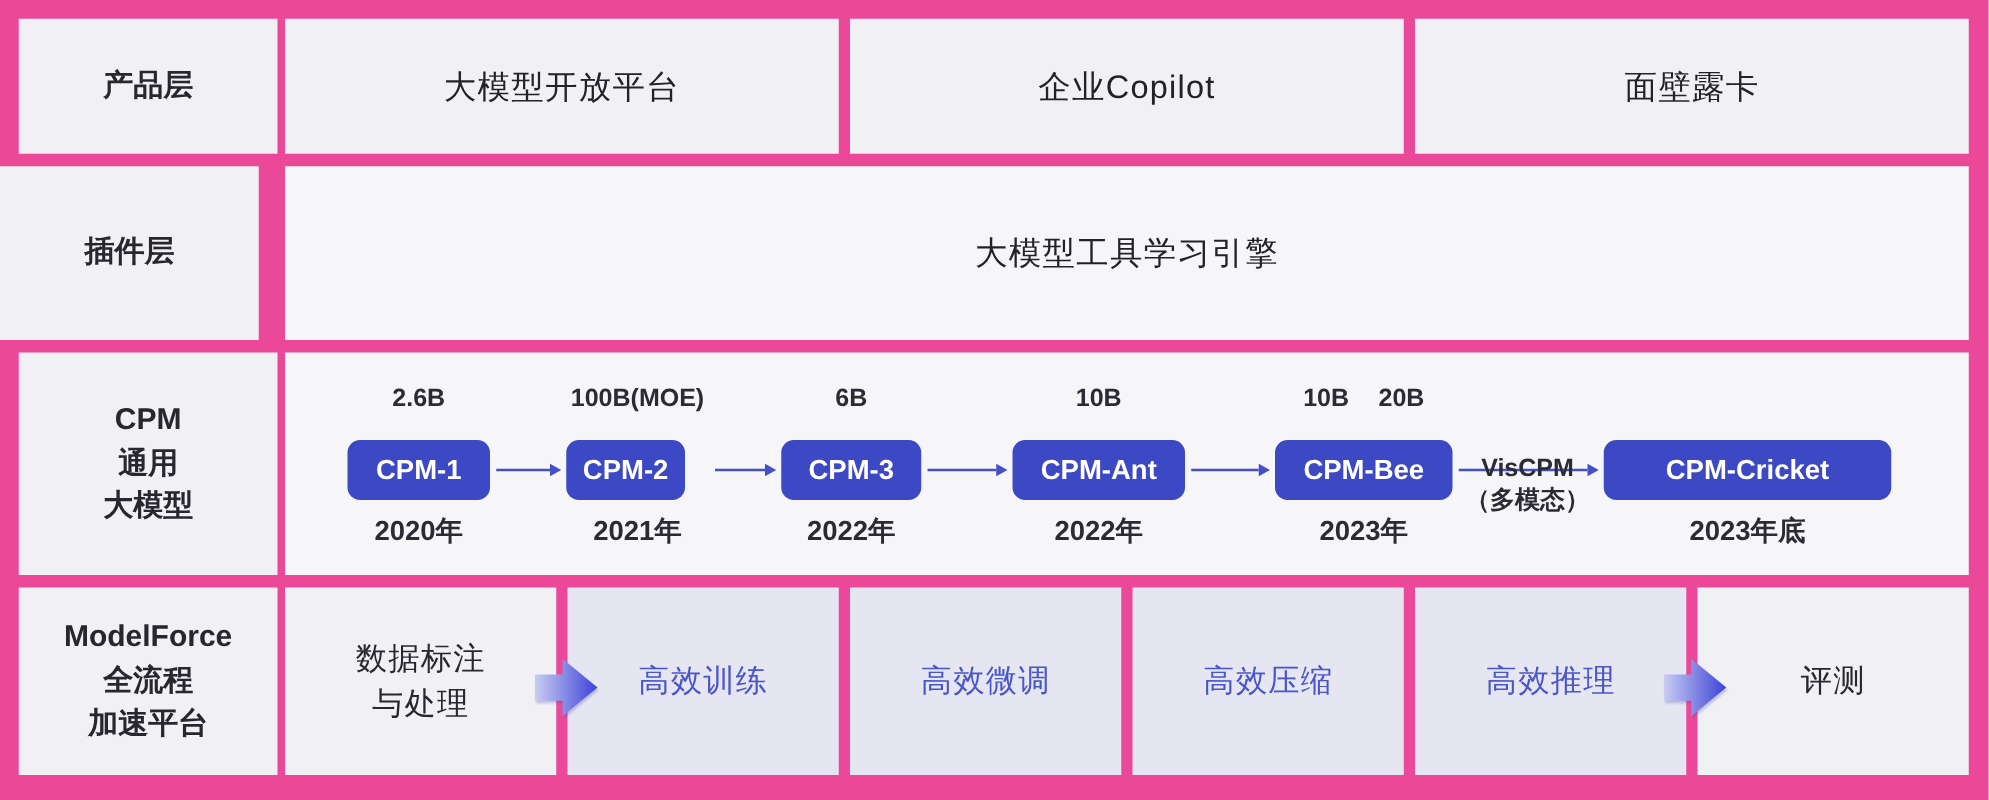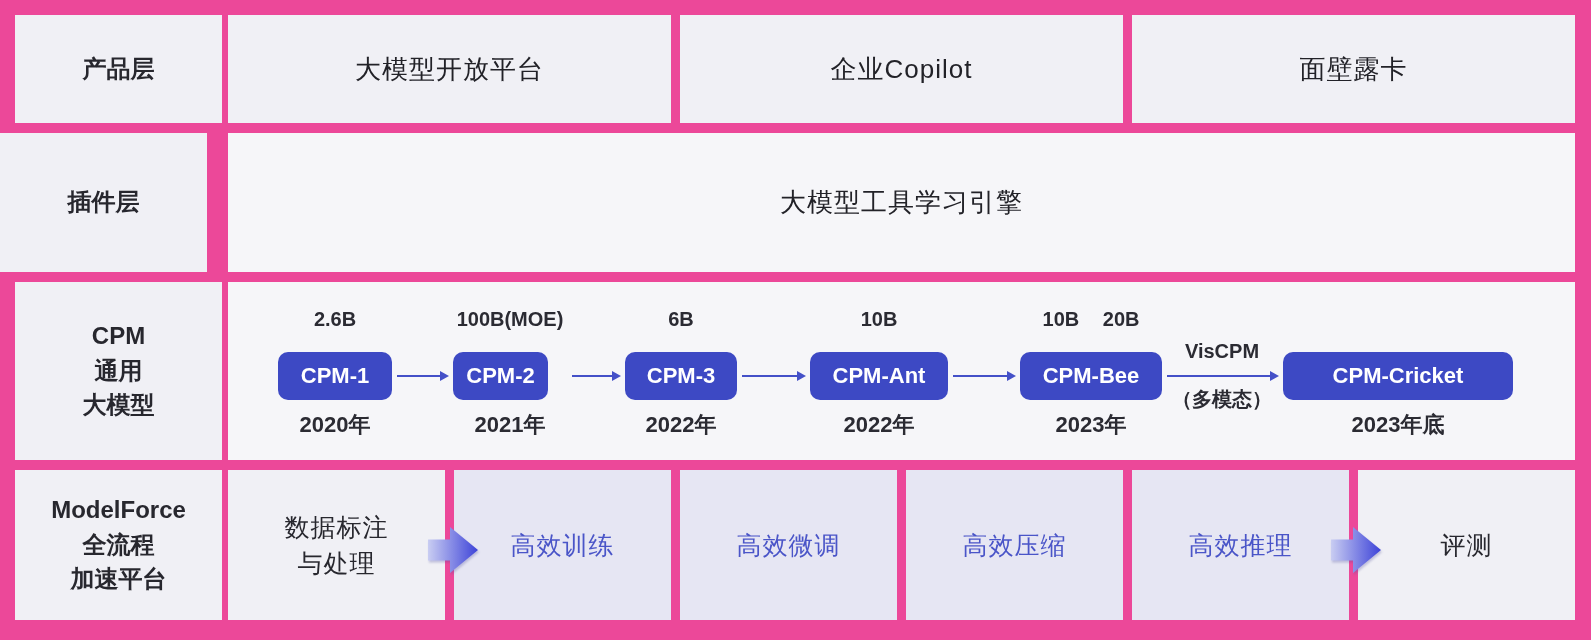--- a/index.html
+++ b/index.html
@@ -24,21 +24,21 @@
   }
   .size-label{position:absolute;top:308px;height:26px;text-align:center;font-weight:bold;font-size:20px;color:#2b2b33;}
   .size-label.double{word-spacing:18px;}
   .year-label{position:absolute;top:410px;height:28px;text-align:center;font-weight:bold;font-size:22px;color:#2b2b33;}
   .tl-arrow{position:absolute;top:375px;height:2px;background:var(--arrow-blue);}
   .tl-arrow::after{
     content:"";position:absolute;right:-9px;top:-4px;width:0;height:0;
     border-left:9px solid var(--arrow-blue);border-top:5px solid transparent;border-bottom:5px solid transparent;
   }
   .vis-label{position:absolute;left:1122px;width:200px;text-align:center;font-weight:bold;font-size:20px;color:#2b2b33;}
-  .vis-top{top:340px;}
+  .vis-top{top:364px;}
   .vis-bottom{top:386px;}
   .block-arrow{position:absolute;top:527px;width:50px;height:46px;filter:drop-shadow(1px 2px 1px rgba(80,80,160,0.30));}
 </style>
 </head>
 <body>
 
 <div class="canvas" style="--node-blue: #3d49c4; --accent-text-blue: #4a55c8; --cell-gray: #f0f0f5; --cell-light: #f6f6f9; --cell-lavender: #e6e6f3; --arrow-blue: #4450c8; --arrow-gradient-start: #c9cdf2; --arrow-gradient-end: #3d43d8; --dark-text: #27272e;">
 
   <div class="cell cell-gray row-label" style="left:15px;top:15px;width:207px;height:108px;">
     <span>产品层</span>

